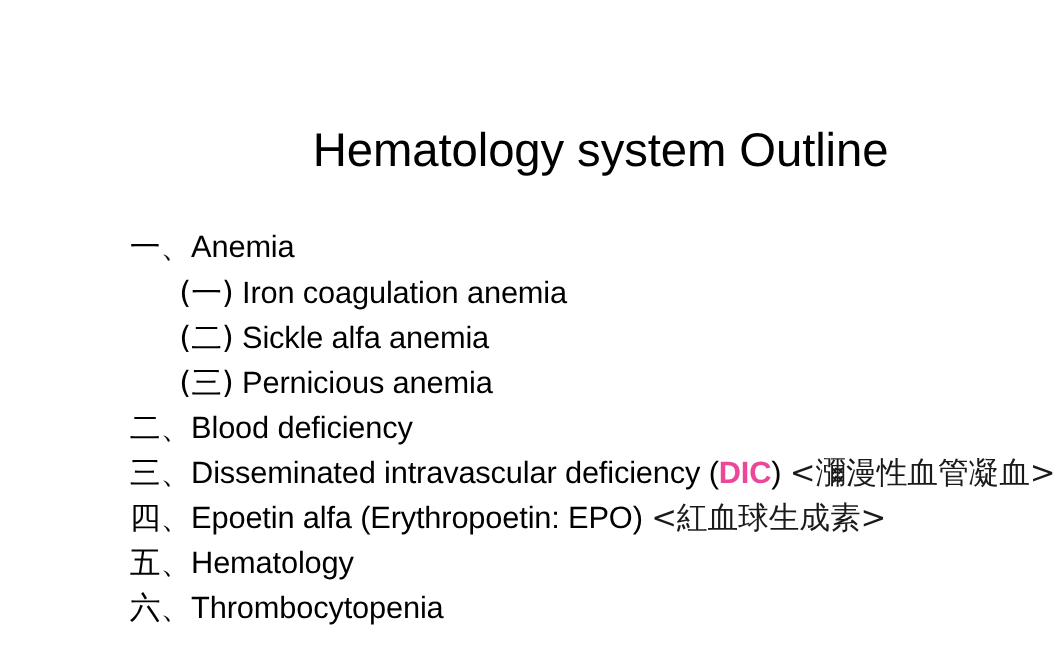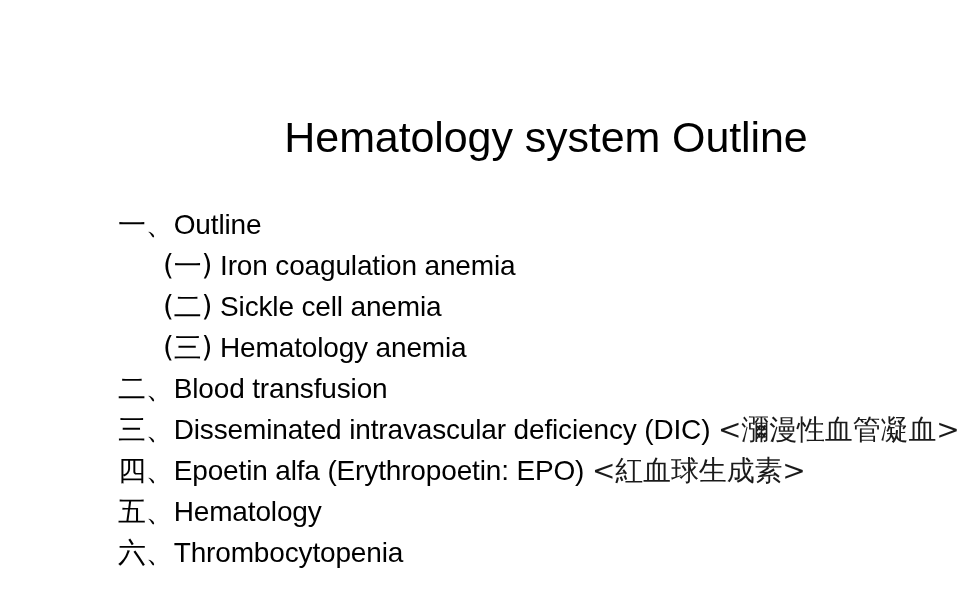--- a/index.html
+++ b/index.html
@@ -72,51 +72,51 @@
   }
 
   
   .cjk-gloss {
     font-family: "DejaVu Serif", "Liberation Serif", serif;
     font-weight: 400;
     color: #1a1a1a;
   }
 
   .emph-red {
-    color: #000000;
-    font-weight: normal;
+    color: #ec4899;
+    font-weight: bold;
   }
 </style>
 </head>
 <body>
 
 <div class="slide">
 
   <div class="slide-title">Hematology system Outline</div>
 
   <div class="outline">
 
     <div class="outline-line level-1">
-      <span class="enum">一、</span><span class="latin">Outline</span>
+      <span class="enum">一、</span><span class="latin">Anemia</span>
     </div>
 
     <div class="outline-line level-2">
       <span class="enum">(一)</span><span class="latin"> Iron coagulation anemia</span>
     </div>
 
     <div class="outline-line level-2">
-      <span class="enum">(二)</span><span class="latin"> Sickle cell anemia</span>
+      <span class="enum">(二)</span><span class="latin"> Sickle alfa anemia</span>
     </div>
 
     <div class="outline-line level-2">
-      <span class="enum">(三)</span><span class="latin"> Hematology anemia</span>
+      <span class="enum">(三)</span><span class="latin"> Pernicious anemia</span>
     </div>
 
     <div class="outline-line level-1">
-      <span class="enum">二、</span><span class="latin">Blood transfusion</span>
+      <span class="enum">二、</span><span class="latin">Blood deficiency</span>
     </div>
 
     <div class="outline-line level-1">
       <span class="enum">三、</span><span class="latin">Disseminated intravascular deficiency (</span><span class="latin emph-red">DIC</span><span class="latin">) </span><span class="cjk-gloss">&lt;瀰漫性血管凝血&gt;</span>
     </div>
 
     <div class="outline-line level-1">
       <span class="enum">四、</span><span class="latin">Epoetin alfa (Erythropoetin: EPO) </span><span class="cjk-gloss">&lt;紅血球生成素&gt;</span>
     </div>
 

